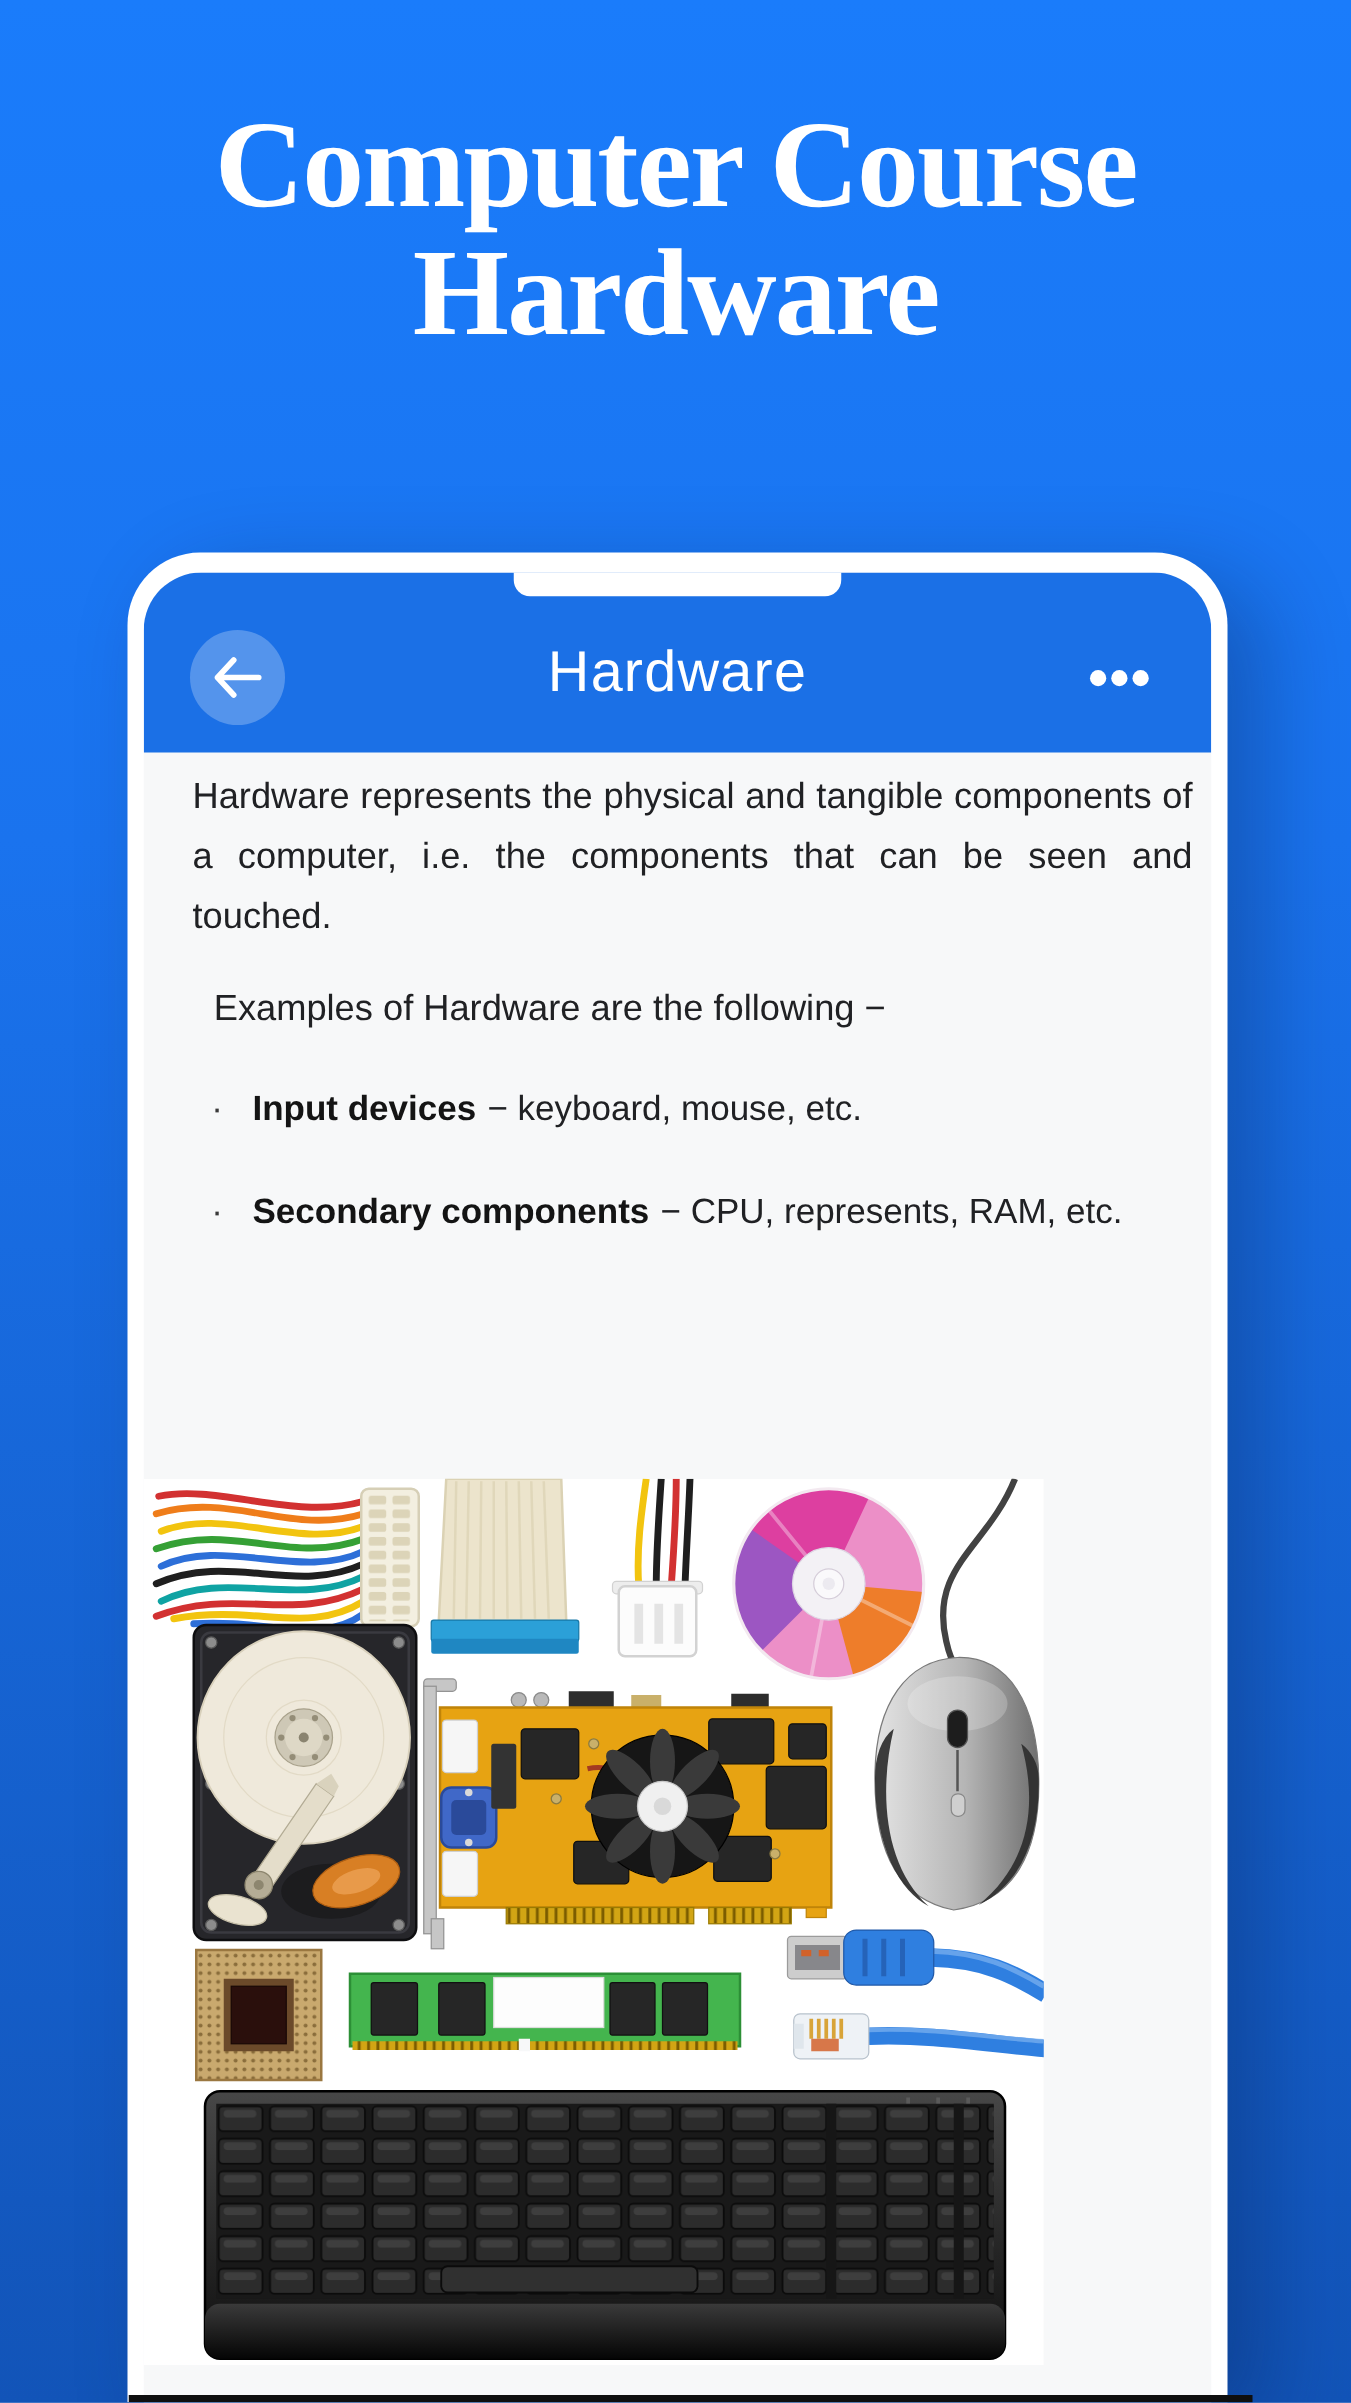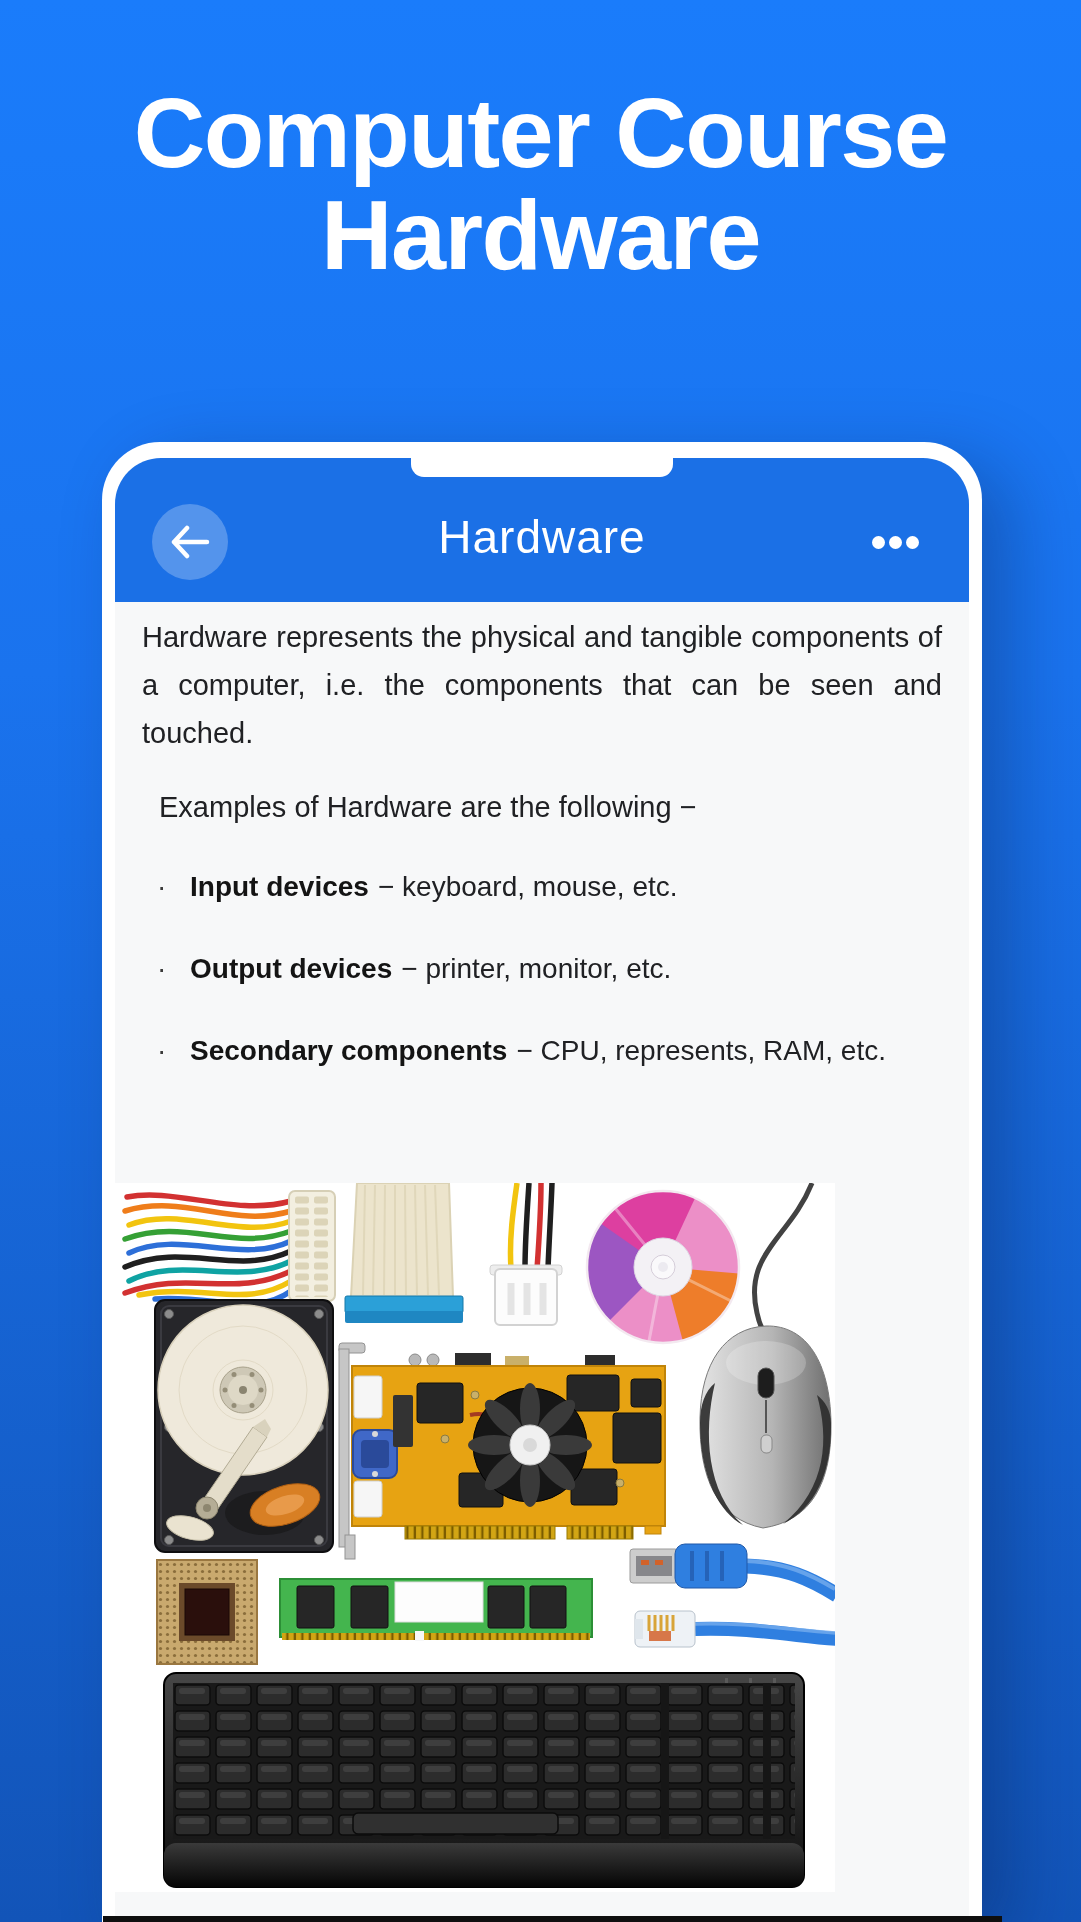--- a/index.html
+++ b/index.html
@@ -4,21 +4,21 @@
 <style>
   html,body{margin:0;padding:0;background:#1254b8;}
   .page{
     position:relative;width:1081px;height:1922px;overflow:hidden;
     background:linear-gradient(180deg,#1a7cfb 0%,#1a73ee 35%,#1254b8 100%);
     font-family:"Liberation Sans",sans-serif;
   }
   .hero-title{
     position:absolute;top:82px;left:0;width:100%;
     text-align:center;color:#ffffff;font-weight:700;
-    font-size:99px;line-height:102px;letter-spacing:-1.5px;
+    font-size:99px;line-height:102px;letter-spacing:-1.5px;font-family:Liberation Serif, serif;
   }
   
   .phone{
     position:absolute;left:102px;top:442px;width:880px;height:1480px;
     background:#ffffff;border-radius:58px 58px 0 0;
     box-shadow:30px 20px 70px rgba(8,25,70,.30);
   }
   .screen{
     position:absolute;left:13px;top:16px;width:854px;height:1464px;
     background:#f7f8f9;border-radius:46px 46px 0 0;overflow:hidden;
@@ -39,21 +39,21 @@
     position:absolute;top:0;left:0;width:100%;height:144px;
     display:flex;align-items:center;justify-content:center;
     padding-top:14px;box-sizing:border-box;
     color:#ffffff;font-size:46px;font-weight:400;letter-spacing:1px;
   }
   .menu-dots{
     position:absolute;right:50px;top:78px;display:flex;gap:4px;cursor:pointer;
   }
   .menu-dots span{width:13px;height:13px;border-radius:50%;background:#ffffff;}
   
-  .content{position:absolute;top:144px;left:0;width:100%;color:#202124;}
+  .content{position:absolute;top:144px;left:12px;width:100%;color:#202124;}
   .para1{
     margin:11px 27px 0 27px;font-size:29px;line-height:48px;
     text-align:justify;text-justify:inter-word;
   }
   .para2{margin:32px 27px 0 44px;font-size:29px;line-height:36px;}
   .bullets{margin:47px 27px 0 42px;}
   .bullet{height:30px;line-height:30px;margin-bottom:52px;font-size:28px;white-space:nowrap;}
   .bullet .marker{display:inline-block;width:10px;color:#3a3a3a;}
   .bullet .term{font-weight:700;margin-left:23px;color:#141414;}
   .bullet .desc{margin-left:9px;color:#202124;}
@@ -91,23 +91,20 @@
       </div>
       <div class="notch"></div>
 
       <div class="content">
         <div class="para1">Hardware represents the physical and tangible components of a computer, i.e. the components that can be seen and touched.</div>
         <div class="para2">Examples of Hardware are the following −</div>
 
         <div class="bullets">
           <div class="bullet">
             <span class="marker">·</span><span class="term">Input devices</span><span class="desc">− keyboard, mouse, etc.</span>
-          </div>
-          <div class="bullet">
-            <span class="marker">·</span><span class="term">Output devices</span><span class="desc">− printer, monitor, etc.</span>
           </div>
           <div class="bullet">
             <span class="marker">·</span><span class="term">Secondary components</span><span class="desc">− CPU, represents, RAM, etc.</span>
           </div>
         </div>
       </div>
 
       <svg class="photo" viewBox="0 0 720 709">
         <defs>
           <linearGradient id="mgrad" x1="0" y1="0" x2="1" y2="0">

